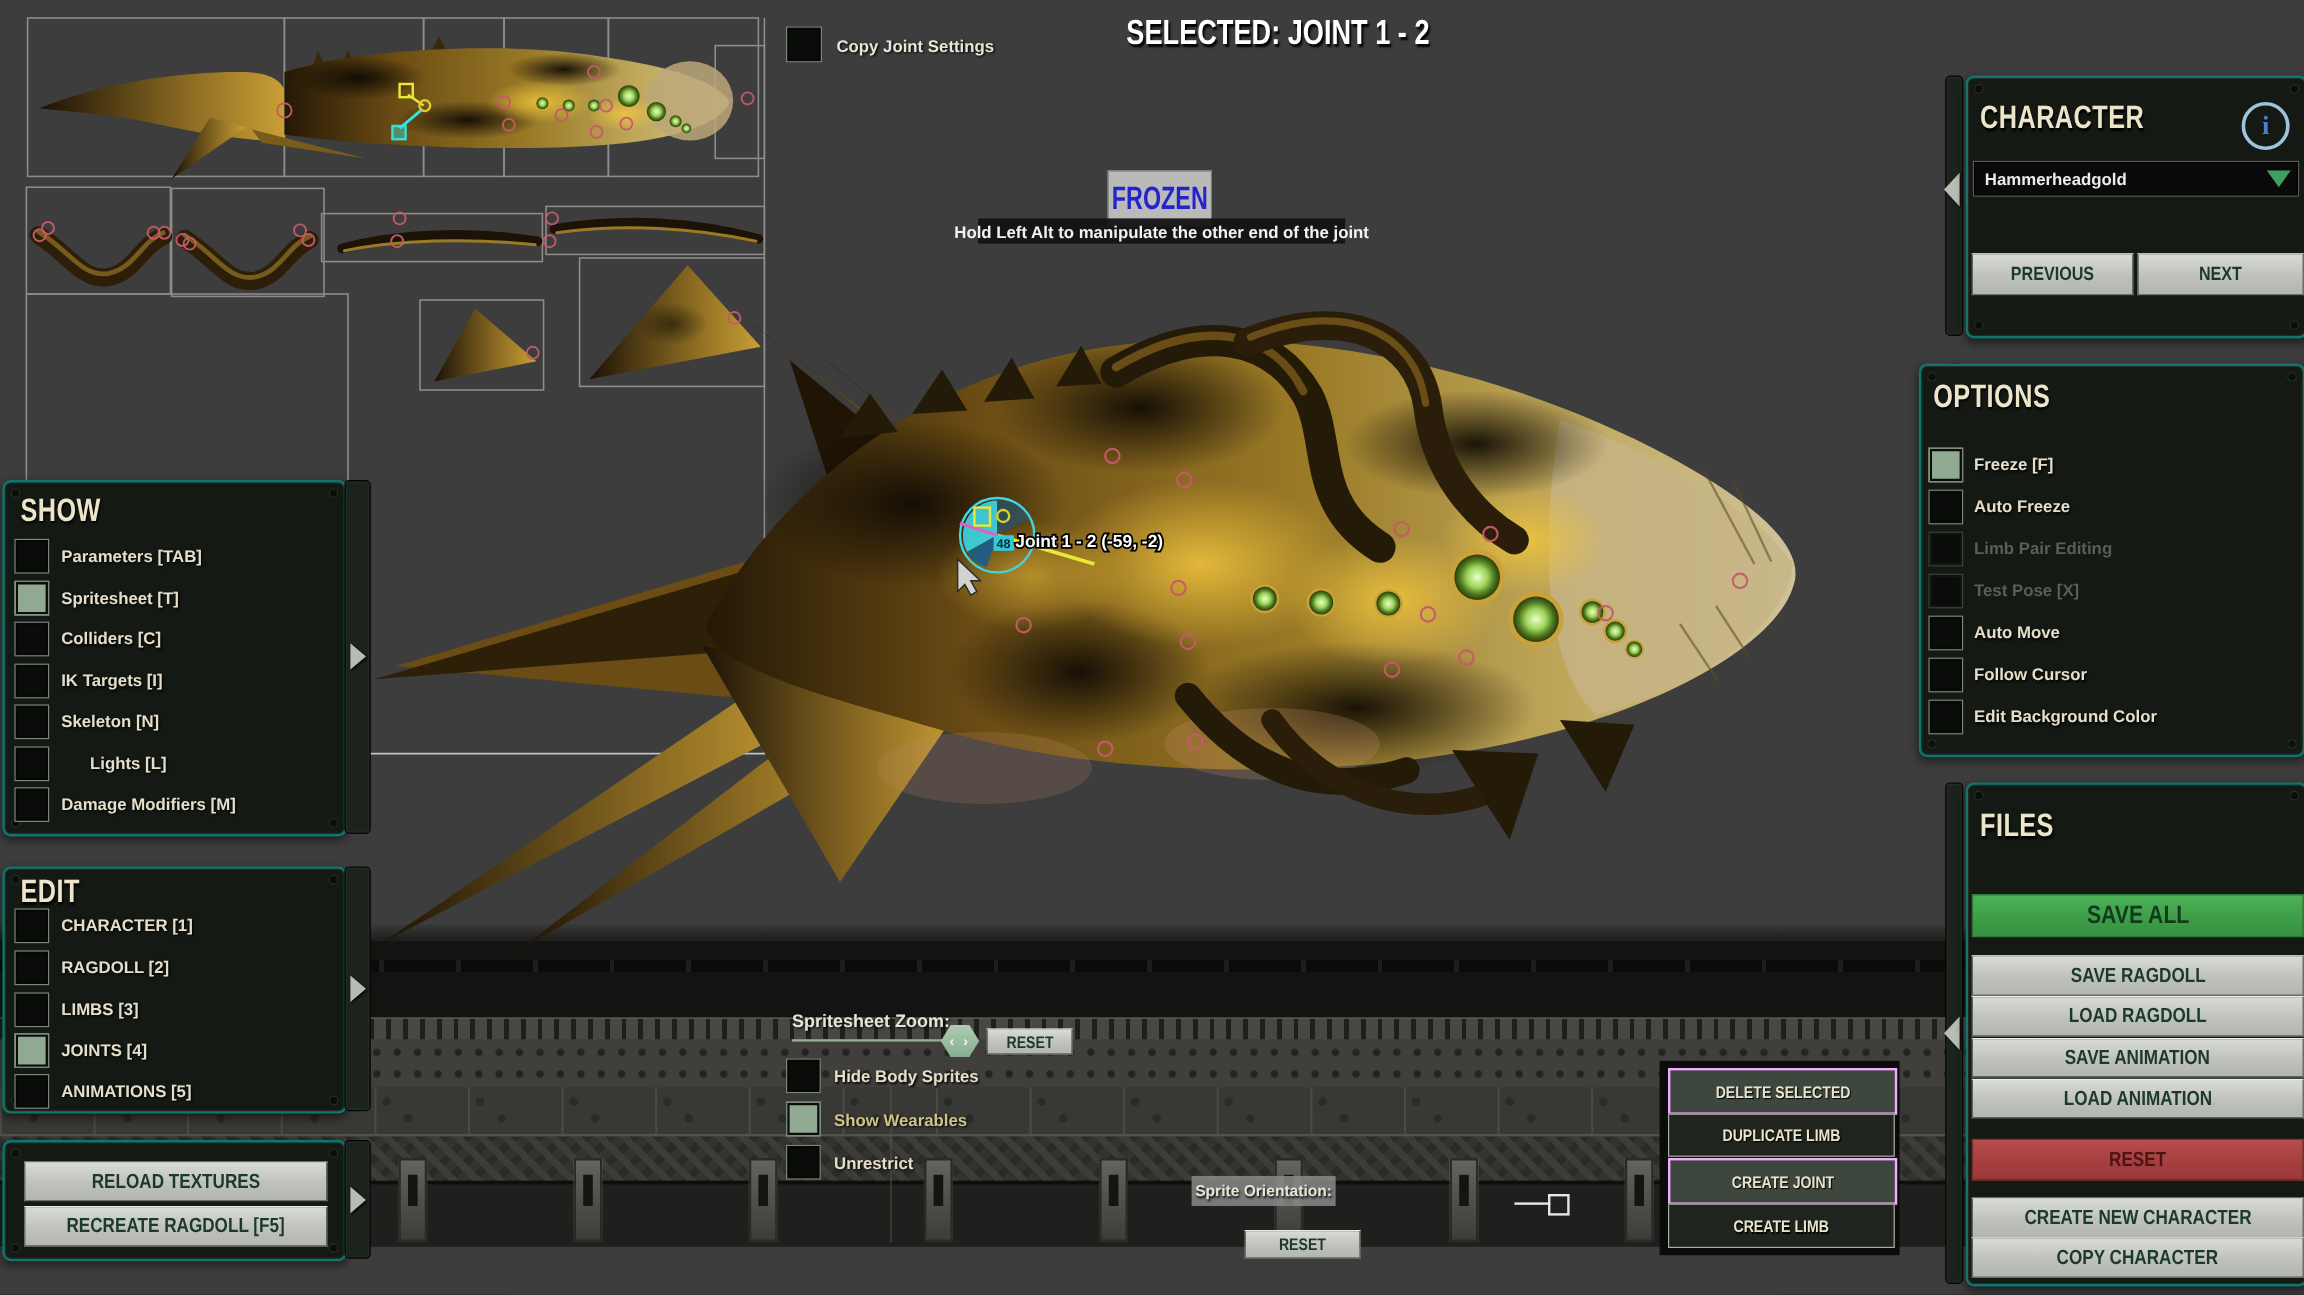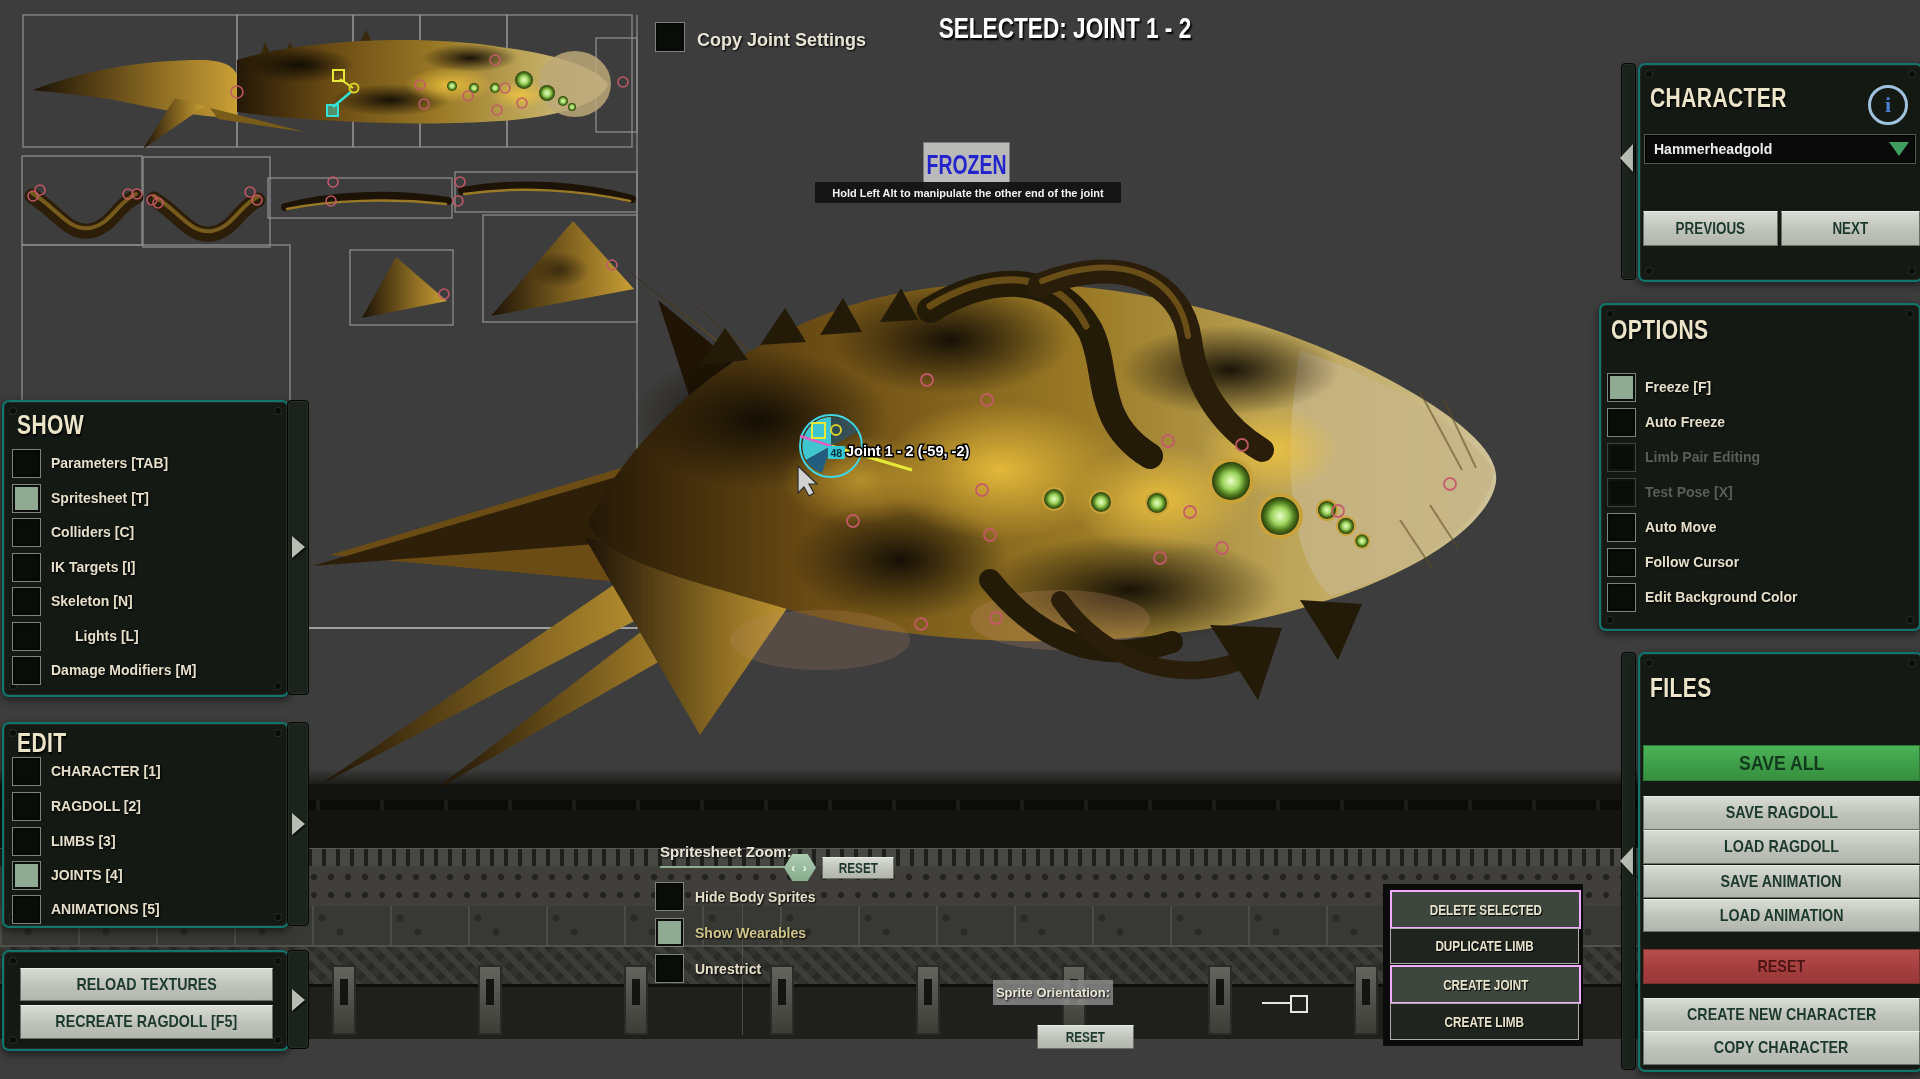--- a/index.html
+++ b/index.html
@@ -39,30 +39,30 @@
             border-color:#6a6e64;border-top-color:#e9ebe5;font-size:17px;}
   .btn.green{background:linear-gradient(180deg,#4cb257,#3d9c47 60%,#379040);color:#123a1c;
              border-color:#2e7a37;font-size:21px;}
   .btn.red{background:linear-gradient(180deg,#b74c4c,#a43e3e 60%,#9a3838);color:#4e1414;
            border-color:#7c3030;font-size:17px;}
   .btn.raised{background:#3d473e;color:#e8e3cb;border:2px solid #f0abfc;font-size:14px;
               text-shadow:1px 1px 1px #000;}
   .btn.flat{background:#1f241f;color:#e8e3cb;border:1px solid #a9afa7;font-size:14px;
             text-shadow:1px 1px 1px #000;}
   
-  .wlabel{position:absolute;color:#e9e5d6;font-size:18px;font-weight:bold;white-space:nowrap;
+  .wlabel{position:absolute;color:#e9e5d6;font-size:14px;font-weight:bold;white-space:nowrap;
           text-shadow:1px 1px 2px #000;}
   #selected-title{position:absolute;left:900px;top:12px;width:330px;text-align:center;
                   color:#fff;font-size:29px;font-weight:800;text-shadow:2px 2px 2px #000;}
   #selected-title .cond{transform:scaleX(.78);transform-origin:center;display:inline-block;white-space:nowrap;}
   #frozen-box{position:absolute;left:923px;top:142px;width:85px;height:45px;background:#babbb9;
               border:1px solid #7d7e7c;display:flex;align-items:center;justify-content:center;}
   #frozen-box span{color:#2424cc;font-weight:800;font-size:27px;transform:scaleX(.72);white-space:nowrap;}
   #joint-tooltip{position:absolute;left:815px;top:182px;width:306px;height:21px;background:rgba(20,20,20,.96);
-                 color:#f2f2f2;font-size:11px;font-weight:bold;display:flex;align-items:center;
+                 color:#f2f2f2;font-size:14px;font-weight:bold;display:flex;align-items:center;
                  justify-content:center;white-space:nowrap;}
   
   #catwalk{position:absolute;left:0;top:770px;width:1920px;height:266px;}
   .cw{position:absolute;left:0;width:1920px;}
   
   .hex{position:absolute;width:32px;height:27px;background:linear-gradient(180deg,#aecdb2,#88ab8e);
        clip-path:polygon(26% 0,74% 0,100% 50%,74% 100%,26% 100%,0 50%);
        display:flex;align-items:center;justify-content:center;color:#ecf6ec;font-size:12px;
        font-weight:bold;letter-spacing:2px;}
   .info-circle{position:absolute;width:34px;height:34px;border-radius:50%;border:3px solid #9fc3dc;

